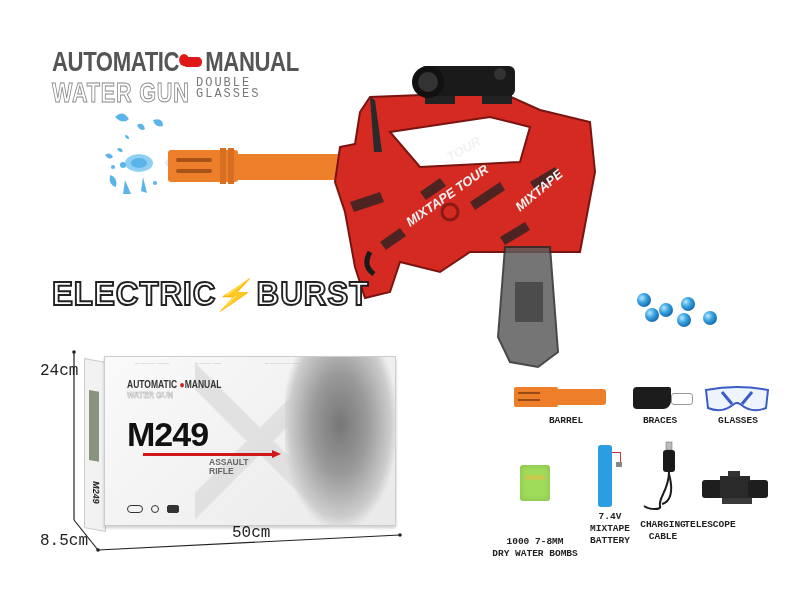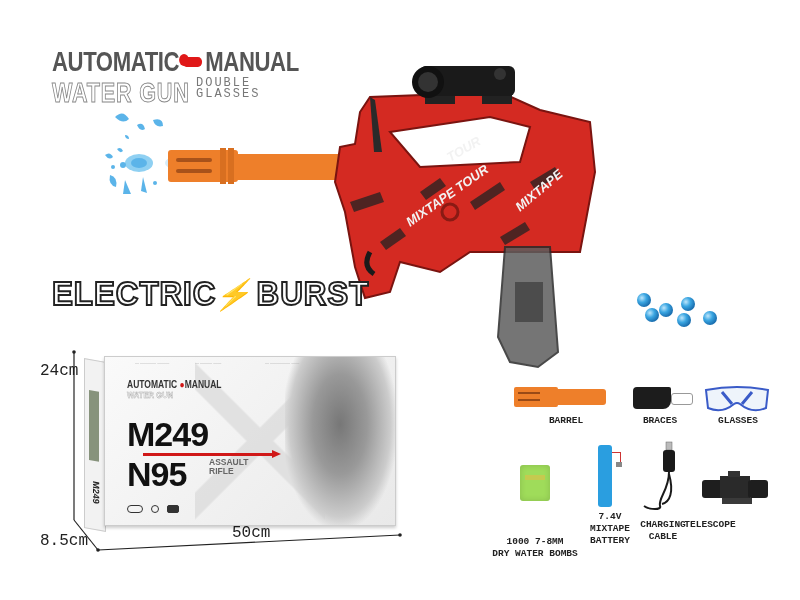--- a/index.html
+++ b/index.html
@@ -156,21 +156,20 @@
   <div class="box-front">
     <div class="box-x"></div>
     <div class="soldier"></div>
     <div class="box-toptxt" style="left:30px">— ———— ———</div>
     <div class="box-toptxt" style="left:90px">— ——— ——</div>
     <div class="box-toptxt" style="left:160px">— ————— ——</div>
     <div class="box-auto"><span>AUTOMATIC</span> <span style="color:#d01818">●</span><span>MANUAL</span></div>
     <div class="box-auto2">WATER GUN</div>
     <div class="box-m">M249</div>
     <div class="box-line"></div>
-    <div class="box-n">N95</div>
     <div class="box-ar">
       <div>ASSAULT</div>
       <div>RIFLE</div>
     </div>
     <div class="box-icons">
       <span style="width:14px;border-radius:4px"></span>
       <span style="width:6px;border-radius:50%"></span>
       <span style="width:10px;background:#333"></span>
     </div>
   </div>

